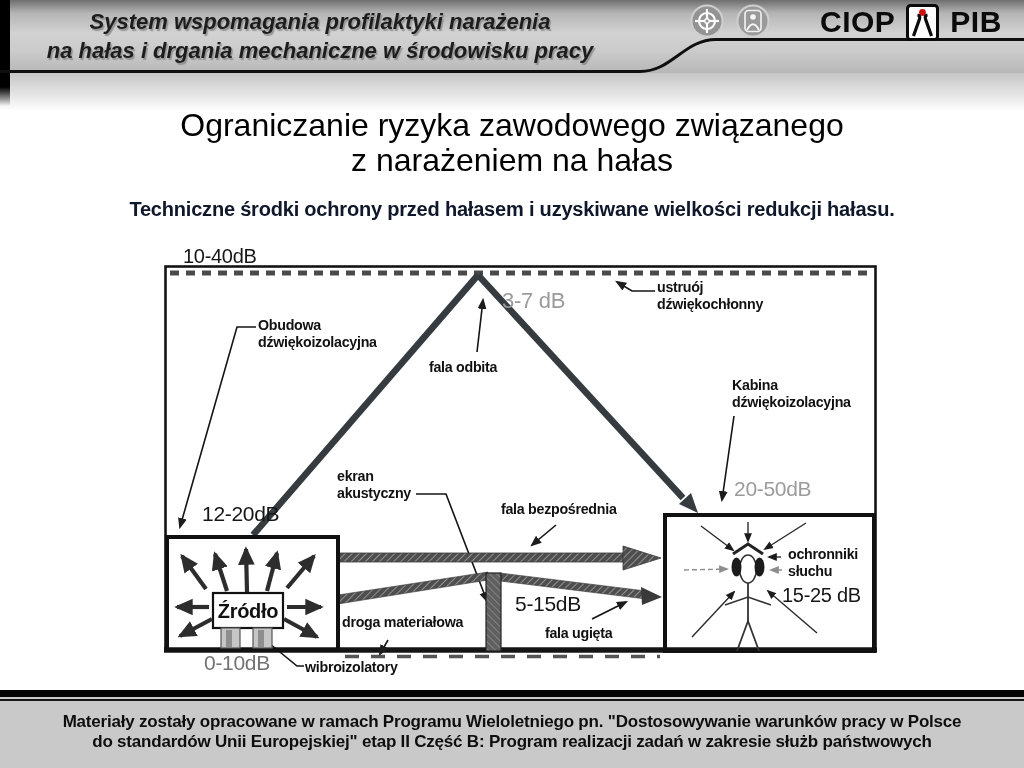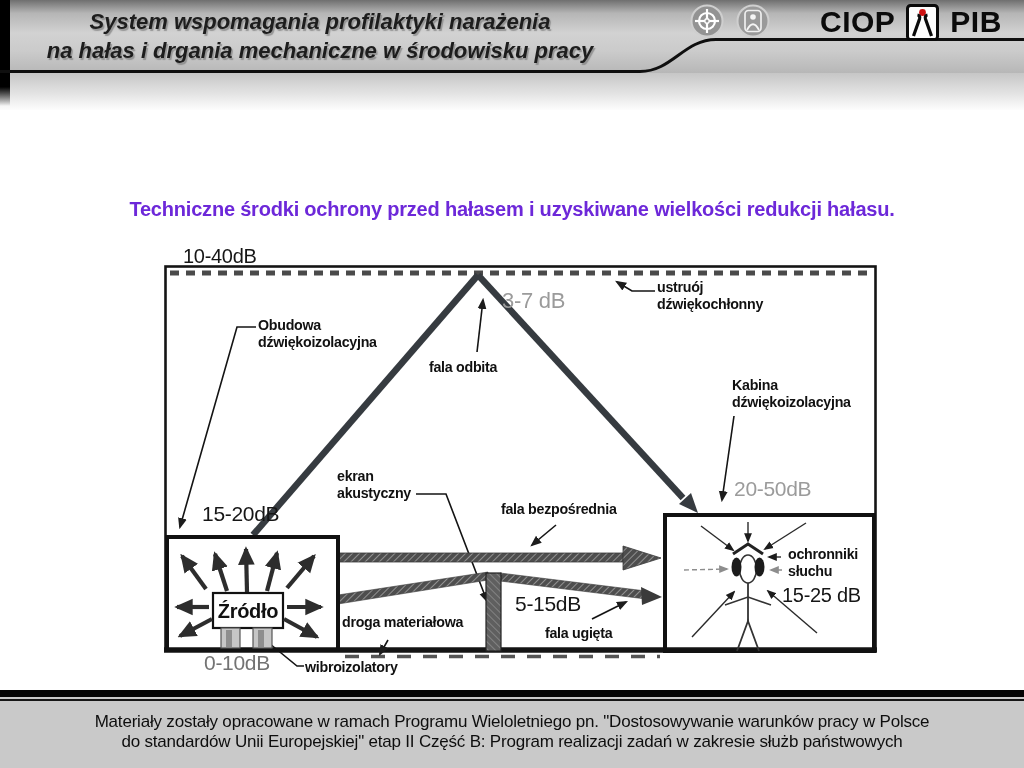--- a/index.html
+++ b/index.html
@@ -17,37 +17,37 @@
     font-style:italic;font-weight:bold;font-size:22px;line-height:29px;color:#1d1d1d;
     text-shadow:1.5px 1.5px 1px rgba(120,120,120,.65);white-space:pre-line;}
   .hicon{position:absolute;top:4px;width:34px;height:34px;}
   .logo{position:absolute;left:820px;top:3px;height:38px;display:flex;align-items:center;gap:10px;}
   .logo-txt{font-weight:bold;font-size:30px;letter-spacing:.5px;color:#0b0b0b;line-height:38px;}
 
   
   .slide-title{position:absolute;left:0;top:108px;width:1024px;text-align:center;
     font-size:32px;line-height:35px;color:#000;white-space:pre-line;}
   .slide-subtitle{position:absolute;left:0;top:198px;width:1024px;text-align:center;
-    font-weight:bold;font-size:20px;color:#6d28d9;letter-spacing:-.2px;}
+    font-weight:bold;font-size:20px;color:#0f172a;letter-spacing:-.2px;}
 
   
   .lbl{position:absolute;font-weight:bold;font-size:15px;line-height:16.5px;color:#111;
        letter-spacing:-.3px;white-space:pre-line;transform:scaleX(.95);transform-origin:left top;}
   .db{position:absolute;font-size:21px;color:#161616;letter-spacing:-.3px;white-space:nowrap;text-align:right;}
   .db-muted{color:#9b9b9b;}
   .db-faint{color:#737373;}
   .src-lbl{position:absolute;left:214px;top:600px;width:68px;text-align:center;
        font-weight:bold;font-size:20px;color:#111;letter-spacing:-.3px;}
 
   
   .footer{position:absolute;left:0;top:690px;width:1024px;height:78px;background:#c9c9c9;}
   .footer-bar{position:absolute;left:0;top:0;width:1024px;height:7px;background:#050505;}
   .footer-bar2{position:absolute;left:0;top:9px;width:1024px;height:2px;background:#161616;}
   .footer-text{position:absolute;left:0;top:22px;width:1024px;text-align:center;
-    font-weight:normal;font-size:17px;line-height:19.5px;color:#0e0e0e;letter-spacing:-.2px;
+    font-weight:bold;font-size:17px;line-height:19.5px;color:#0e0e0e;letter-spacing:-.2px;
     white-space:pre-line;}
 
   svg.art{position:absolute;left:0;top:0;width:1024px;height:768px;pointer-events:none;z-index:2;}
   .txt{z-index:3;}
 </style>
 </head>
 <body>
 
 <div id="page">
 
@@ -75,20 +75,22 @@
   <div class="logo txt">
     <span class="logo-txt">CIOP</span>
     <svg width="35" height="39" viewBox="0 0 35 39">
       <rect x="2.5" y="2.5" width="30" height="34" rx="3" fill="#fdfdfd" stroke="#0a0a0a" stroke-width="3"></rect>
       <circle cx="17.5" cy="9.5" r="3.4" fill="#cc1111"></circle>
       <path d="M8.5,33 L14.5,16 Q15.5,12.5 12.5,12 M26.5,33 L20.5,16 Q19.5,12.5 22.5,12" fill="none" stroke="#0a0a0a" stroke-width="3.2"></path>
     </svg>
     <span class="logo-txt">PIB</span>
   </div>
 
+  <div class="slide-title txt">Ograniczanie ryzyka zawodowego związanego
+z narażeniem na hałas</div>
   <div class="slide-subtitle txt">Techniczne środki ochrony przed hałasem i uzyskiwane wielkości redukcji hałasu.</div>
 
   <svg class="art" viewBox="0 0 1024 768">
     <defs>
       <marker id="mBig" viewBox="0 0 10 10" refX="8.5" refY="5" markerWidth="4.4" markerHeight="4.4" orient="auto">
         <path d="M0,0.5 L10,5 L0,9.5 z" fill="#2d2d2d"></path>
       </marker>
       <marker id="mSmall" viewBox="0 0 10 10" refX="8" refY="5" markerWidth="7" markerHeight="7" orient="auto">
         <path d="M0,1 L10,5 L0,9 z" fill="#1c1c1c"></path>
       </marker>
@@ -194,21 +196,21 @@
   <div class="db txt" style="left:183px;top:245px;font-size:20px">10-40dB</div>
   <div class="lbl txt" style="left:258px;top:317px">Obudowa
 dźwiękoizolacyjna</div>
   <div class="lbl txt" style="left:429px;top:359px">fala odbita</div>
   <div class="db db-muted txt" style="left:502px;top:288px;font-size:22px">3-7 dB</div>
   <div class="lbl txt" style="left:657px;top:279px">ustruój
 dźwiękochłonny</div>
   <div class="lbl txt" style="left:732px;top:377px">Kabina
 dźwiękoizolacyjna</div>
   <div class="db db-muted txt" style="left:734px;top:477px">20-50dB</div>
-  <div class="db txt" style="left:202px;top:502px">15-20dB</div>
+  <div class="db txt" style="left:202px;top:502px">12-20dB</div>
   <div class="lbl txt" style="left:337px;top:468px">ekran
 akustyczny</div>
   <div class="lbl txt" style="left:501px;top:501px">fala bezpośrednia</div>
   <div class="src-lbl txt">Źródło</div>
   <div class="lbl txt" style="left:342px;top:614px">droga materiałowa</div>
   <div class="db txt" style="left:515px;top:592px">5-15dB</div>
   <div class="lbl txt" style="left:545px;top:625px">fala ugięta</div>
   <div class="db db-faint txt" style="left:204px;top:651px">0-10dB</div>
   <div class="lbl txt" style="left:305px;top:659px">wibroizolatory</div>
   <div class="lbl txt" style="left:788px;top:546px">ochronniki

